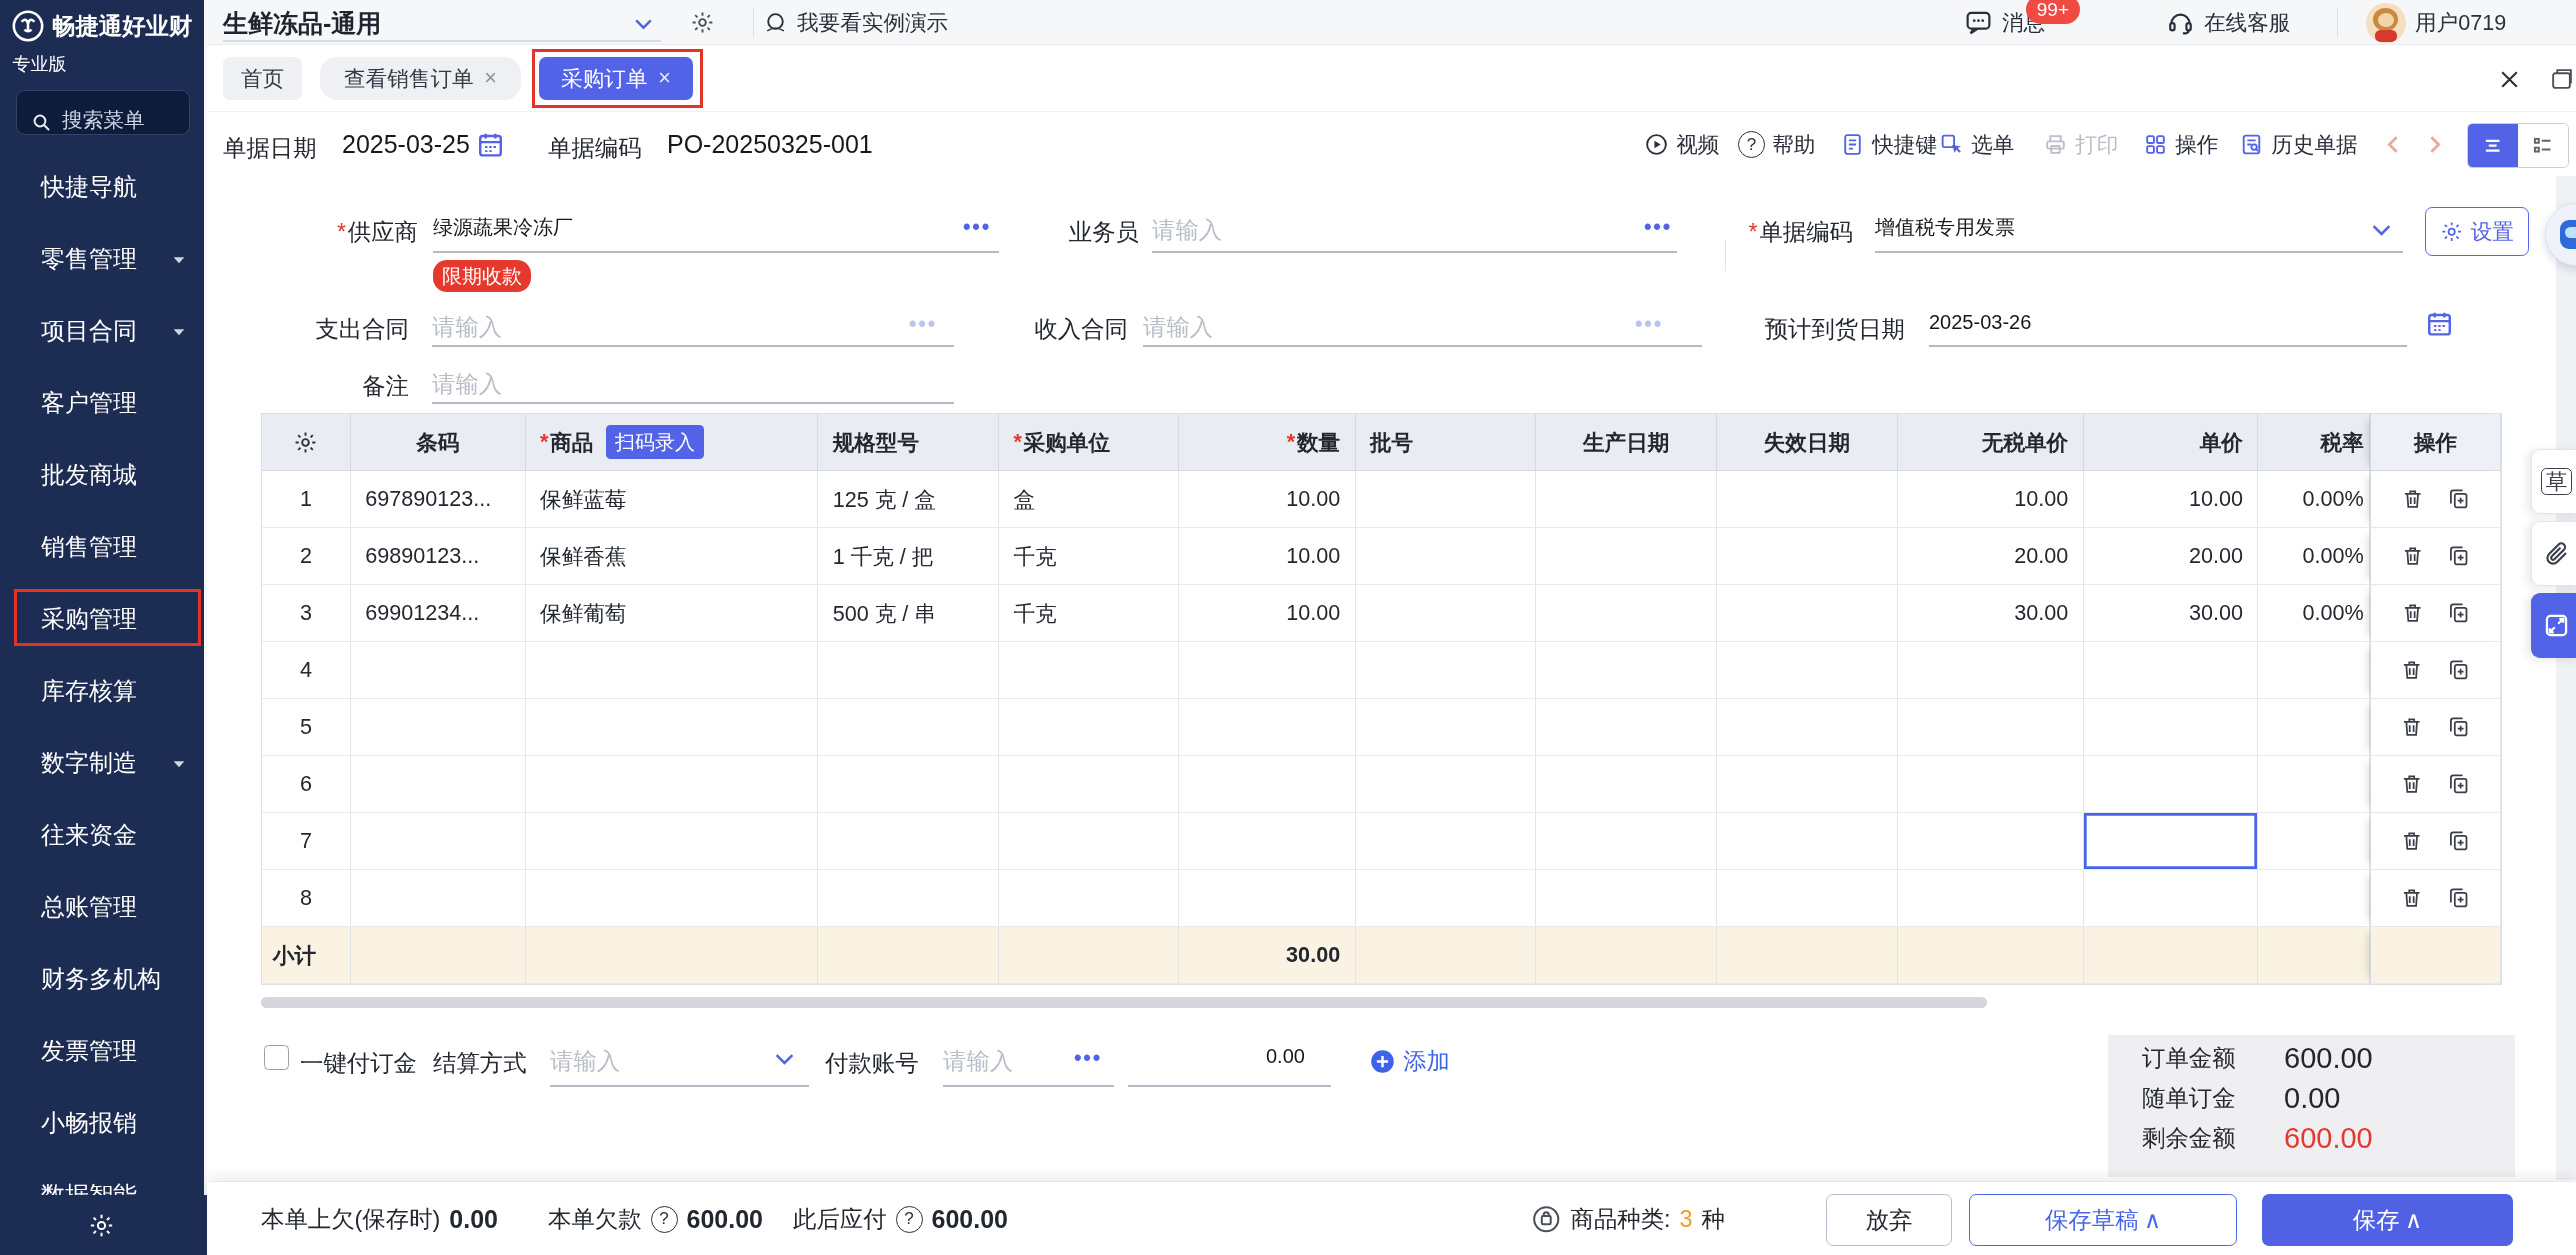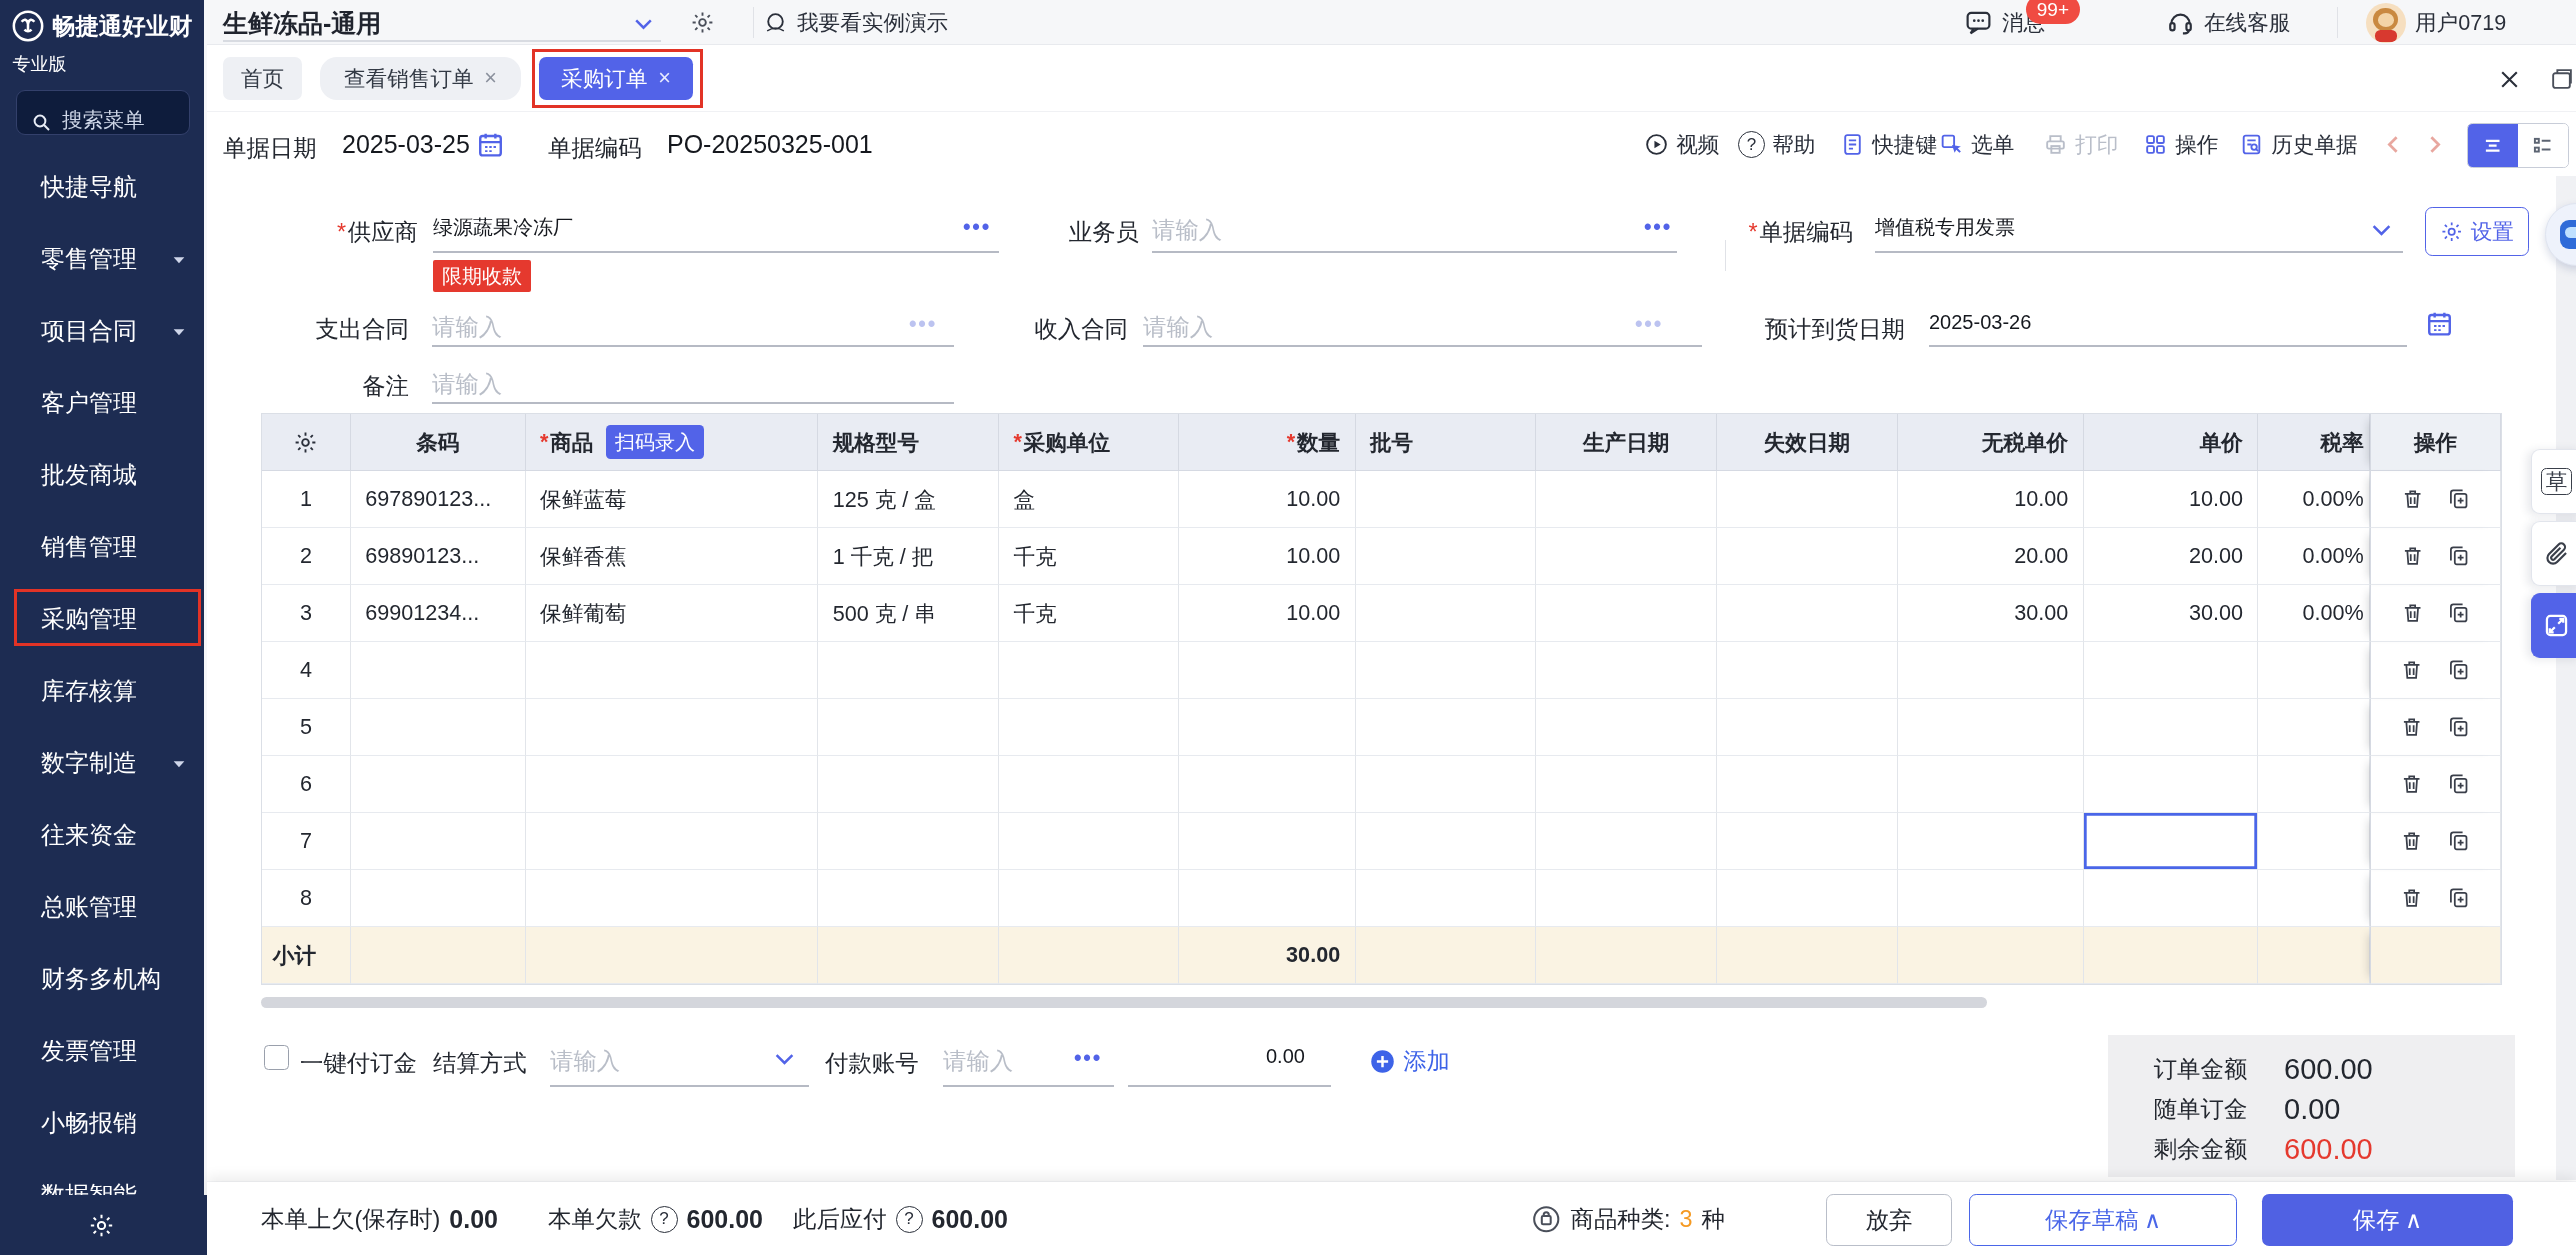--- a/index.html
+++ b/index.html
@@ -58,21 +58,21 @@
   .vt-btn.on { background:#5263e8; color:#fff; }
 
   
   .flabel { position:absolute; font-size:23.4px; color:#23272f; text-align:right; }
   .star { color:#e5392e; margin-right:1.8px; }
   .fvalue { position:absolute; font-size:20px; color:#15181e; }
   .fph { position:absolute; font-size:23.4px; color:#b9bec8; }
   .uline { position:absolute; height:1.8px; background:#b6bac4; }
   .dots { position:absolute; font-size:21.6px; font-weight:bold; color:#5263e8; letter-spacing:1.8px; cursor:pointer; }
   .dots.lt { color:#bcc3f0; }
-  .tag-red { position:absolute; background:#e5392e; color:#fff; font-size:20px; padding:2.7px 9px; border-radius:2px; }
+  .tag-red { position:absolute; background:#e5392e; color:#fff; font-size:20px; padding:2.7px 9px; border-radius:14px; }
   .chev-blue { position:absolute; color:#5263e8; cursor:pointer; }
   .cal-ic { position:absolute; color:#5263e8; cursor:pointer; }
   .settings-btn { position:absolute; left:2425px; top:207px; width:104px; height:49px; border:1.8px solid #5263e8; border-radius:7.2px;
                   color:#5263e8; font-size:21.6px; display:flex; align-items:center; justify-content:center; gap:7.2px; background:#fff; cursor:pointer; }
   .robot { position:absolute; left:2545px; top:203px; width:63px; height:63px; border-radius:50%; background:#eef2fb;
            border:1.8px solid #dfe4f0; box-shadow:0 3.6px 9px rgba(40,60,120,.18); z-index:30; }
   .robot .face { position:absolute; left:13.5px; top:16px; width:36px; height:29px; border-radius:9px; background:#2f6bd8; }
   .robot .visor { position:absolute; left:19px; top:23.4px; width:25px; height:10.8px; border-radius:5.4px; background:#bfe0ff; }
 
   
@@ -99,21 +99,21 @@
           box-shadow:-3.6px 1.8px 9px rgba(40,50,80,.10); margin-bottom:7.2px; display:flex; align-items:center; justify-content:center; cursor:pointer; color:#3a3f4a; }
   .fbtn.blue { background:#5263e8; color:#fff; border-color:#5263e8; }
   .draft-glyph { font-size:21.6px; border:1.8px solid #3a3f4a; border-radius:5.4px; padding:0.9px 3.6px; line-height:1.1; }
 
   
   .pay-label { position:absolute; font-size:23.4px; color:#23272f; }
   .checkbox { position:absolute; left:264px; top:1045px; width:25px; height:25px; border:1.8px solid #9aa0ac; border-radius:4.5px; background:#fff; cursor:pointer; }
   .add-link { position:absolute; left:1369px; top:1045px; display:flex; align-items:center; gap:7.2px; color:#3d63e8; font-size:23.4px; cursor:pointer; }
 
   
-  .summary { position:absolute; left:2108px; top:1035px; width:407px; height:142px; background:#efeff1; padding:14px 0 0 34px;text-align:center; }
+  .summary { position:absolute; left:2108px; top:1035px; width:407px; height:142px; background:#efeff1; padding:3px 0 0 34px; }
   .sum-row { display:flex; align-items:center; height:40px; }
   .sum-label { width:117px; font-size:23.4px; color:#23272f; }
   .sum-value { margin-left:25px; font-size:29px; color:#23272f; }
   .sum-value.red { color:#e5392e; }
 
   
   .footer { position:absolute; left:207px; top:1182px; width:2369px; height:74px; background:#fff; box-shadow:0 -5.4px 12.6px rgba(0,0,0,.08); z-index:15; }
   .f-item { position:absolute; top:0; height:74px; display:flex; align-items:center; gap:9px; font-size:23.4px; color:#23272f; }
   .f-num { font-size:25px; font-weight:bold; }
   .qcircle { width:27px; height:27px; border:1.8px solid #2a2f3a; border-radius:50%; display:inline-flex; align-items:center; justify-content:center; font-size:17px; color:#2a2f3a; }

